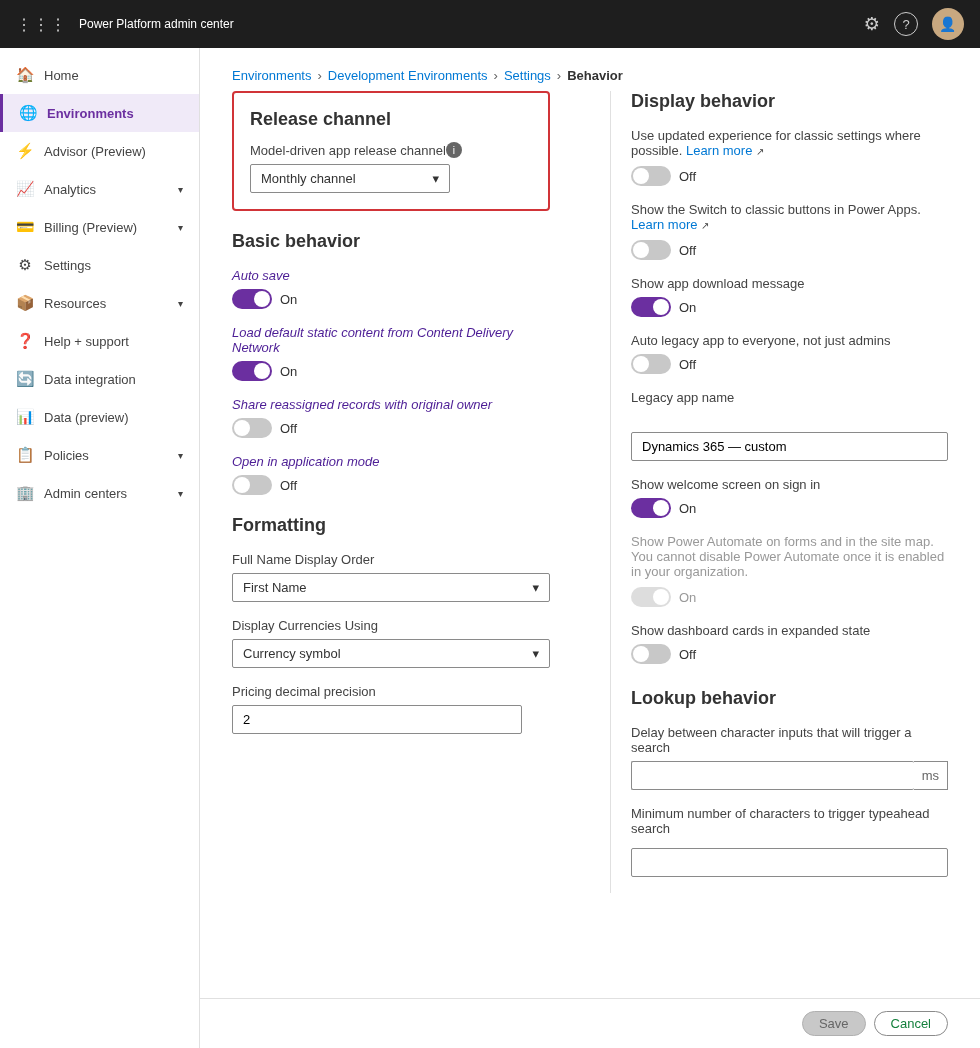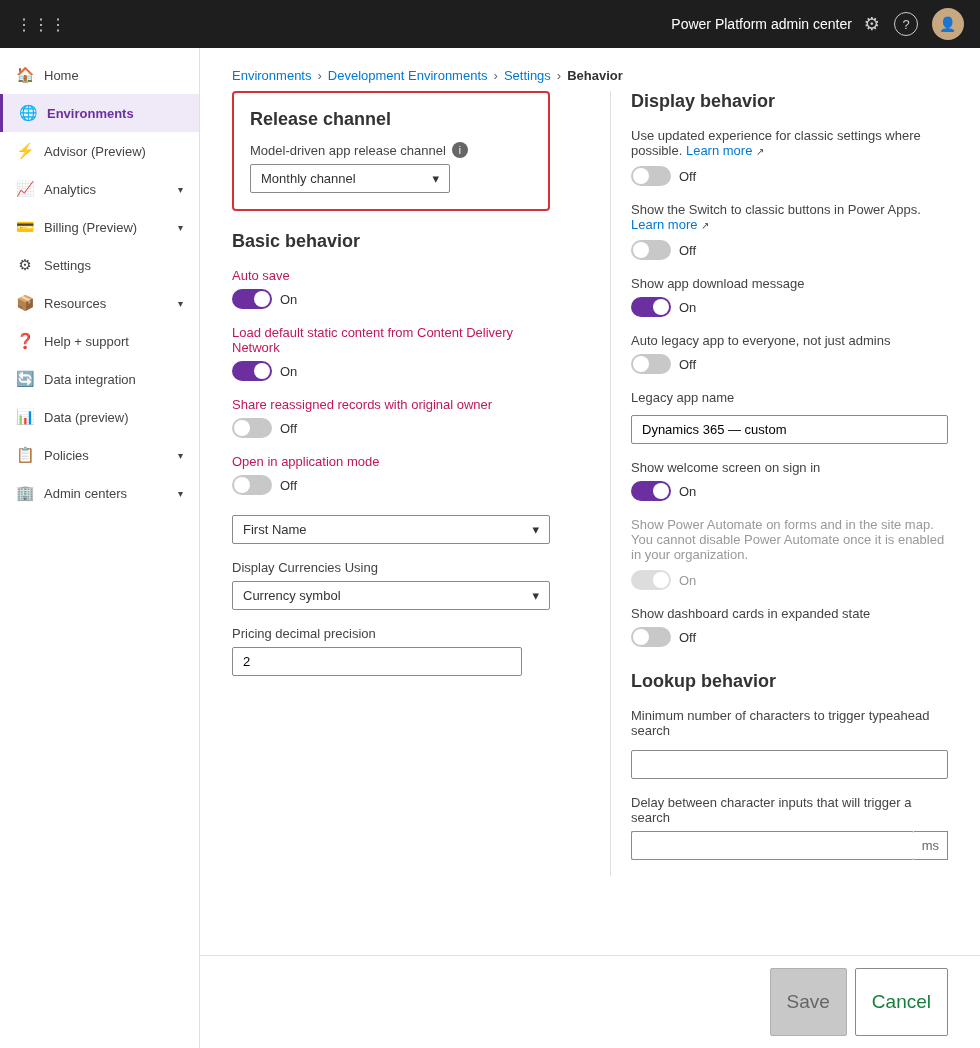--- a/index.html
+++ b/index.html
@@ -35,29 +35,29 @@
     .two-col { display: grid; grid-template-columns: 1fr 1fr; gap: 0 40px; }
     .left-col { padding-right: 20px; }
     .right-col { padding-left: 20px; border-left: 1px solid #e0e0e0; }
 
     
     .section-title { font-size: 18px; font-weight: 600; color: #333; margin-bottom: 16px; }
 
     
     .release-channel-box { border: 2px solid #d13438; border-radius: 4px; padding: 16px; margin-bottom: 24px; }
     .release-channel-box .box-title { font-size: 18px; font-weight: 600; margin-bottom: 12px; }
-    .field-label { font-size: 13px; color: #444; margin-bottom: 6px; display: flex; align-items: center; gap: 6px; }
+    .field-label { font-size: 13px; color: #444; margin-bottom: 6px; display: flex; align-items: center; }
     .info-icon { width: 16px; height: 16px; border-radius: 50%; background: #666; color: #fff; font-size: 10px; display: inline-flex; align-items: center; justify-content: center; cursor: pointer; }
 
     
     .dropdown { display: flex; align-items: flex-start; justify-content: space-between; border: 1px solid #8a8a8a; border-radius: 2px; padding: 6px 10px; background: #fff; cursor: pointer; font-size: 13px; }
 
     
     .toggle-row { margin-bottom: 16px; }
-    .toggle-label { font-size: 13px; color: #be185d; margin-bottom: 6px; }
+    .toggle-label { font-size: 13px; color: #4c1d95; margin-bottom: 6px; font-style: italic; }
     .toggle-container { display: flex; align-items: center; gap: 8px; }
     .toggle { width: 40px; height: 20px; border-radius: 10px; position: relative; cursor: pointer; flex-shrink: 0; }
     .toggle.on { background: #6b2fa0; }
     .toggle.off { background: #c8c8c8; }
     .toggle.disabled { background: #c8c8c8; opacity: 0.6; cursor: not-allowed; }
     .toggle-thumb { width: 16px; height: 16px; border-radius: 50%; background: #fff; position: absolute; top: 2px; transition: left 0.2s; }
     .toggle.on .toggle-thumb { left: 22px; }
     .toggle.off .toggle-thumb { left: 2px; }
     .toggle.disabled .toggle-thumb { left: 22px; }
     .toggle-text { font-size: 13px; }
@@ -69,41 +69,41 @@
 
     
     .formatting-section { margin-top: 8px; }
 
     
     .display-behavior { }
     .db-desc { font-size: 13px; color: #444; margin-bottom: 8px; }
     .db-desc a { color: #0078d4; text-decoration: none; }
     .db-section { margin-bottom: 16px; }
     .db-section-title { font-size: 13px; color: #444; margin-bottom: 6px; }
-    .legacy-input { border: 1px solid #8a8a8a; border-radius: 2px; padding: 6px 10px; font-size: 13px; width: 100%; margin-top: 4px; }
+    .legacy-input { border: 1px solid #8a8a8a; border-radius: 2px; padding: 6px 10px; font-size: 13px; width: 100%; margin-top: 21px; }
     .disabled-text { color: #999; }
 
     
     .lookup-behavior { margin-top: 24px; }
 
     
     .footer { background: #fff; border-top: 1px solid #e0e0e0; padding: 12px 32px; display: flex; justify-content: flex-end; gap: 8px; }
-    .btn { padding: 22px 16px; font-size: 19px; border-radius: 2px; cursor: pointer; }
+    .btn { padding: 4px 16px; font-size: 13px; border-radius: 13px; cursor: pointer; }
     .btn-primary { background: #c8c8c8; color: #666; border: 1px solid #b0b0b0; }
     .btn-secondary { background: #fff; color: #15803d; border: 1px solid #8a8a8a; }
     .mb16 { margin-bottom: 16px; }
     .mb20 { margin-bottom: 20px; }
   </style>
 </head>
 <body>
 
 <div style="display:flex; flex-direction:column; width:100%; height:100vh;">
 <div class="topbar">
   <span style="font-size:16px; cursor:pointer; color:#ccc; letter-spacing:1px;">⋮⋮⋮</span>
-  <span style="font-size:14px; font-weight:500; color:#fff; flex:1;text-align:right;">Power Platform admin center</span>
+  <span style="font-size:12px; font-weight:500; color:#fff; flex:1;">Power Platform admin center</span>
   <div class="topbar-icons">
     <span style="font-size:18px; color:#ccc; cursor:pointer;">⚙</span>
     <span style="width:24px;height:24px;border-radius:50%;border:1px solid #ccc;display:inline-flex;align-items:center;justify-content:center;font-size:13px;color:#ccc;cursor:pointer;">?</span>
     <div class="topbar-avatar">👤</div>
   </div>
 </div>
 
 <div style="display:flex; flex:1; overflow:hidden;">
 
 <div class="sidebar">
@@ -232,22 +232,24 @@
             <div class="toggle-container">
               <div class="toggle off">
                 <div class="toggle-thumb"></div>
               </div>
               <span class="toggle-text">Off</span>
             </div>
           </div>
         </div>
 
         <div class="formatting-section">
-
-          <div class="mb16">
+          <div class="section-title">Formatting</div>
+
+          <div class="mb16">
+            <div class="field-label">Full Name Display Order</div>
             <div class="dropdown">
               <span>First Name</span>
               <span>▾</span>
             </div>
           </div>
 
           <div class="mb16">
             <div class="field-label">Display Currencies Using</div>
             <div class="dropdown">
               <span>Currency symbol</span>
@@ -351,31 +353,31 @@
               </div>
               <span class="toggle-text">Off</span>
             </div>
           </div>
         </div>
 
         <div class="lookup-behavior">
           <div class="section-title">Lookup behavior</div>
 
           <div class="mb16">
-            <div class="field-label">Minimum number of characters to trigger typeahead search</div>
-            <input class="text-input" type="text" value="" style="width: 100%; margin-top: 6px;">
-          </div>
-
-          <div class="mb16">
             <div class="field-label">Delay between character inputs that will trigger a search</div>
             <div class="text-input-row" style="margin-top:6px;">
               <input class="text-input" type="text" value="" style="flex: 1 1 0%; border-right: none;">
               <span class="input-suffix">ms</span>
             </div>
           </div>
+
+          <div class="mb16">
+            <div class="field-label">Minimum number of characters to trigger typeahead search</div>
+            <input class="text-input" type="text" value="" style="width: 100%; margin-top: 6px;">
+          </div>
         </div>
 
       </div>
     </div>
 
   </div>
 
   <div class="footer">
     <button class="btn btn-primary">Save</button>
     <button class="btn btn-secondary">Cancel</button>

